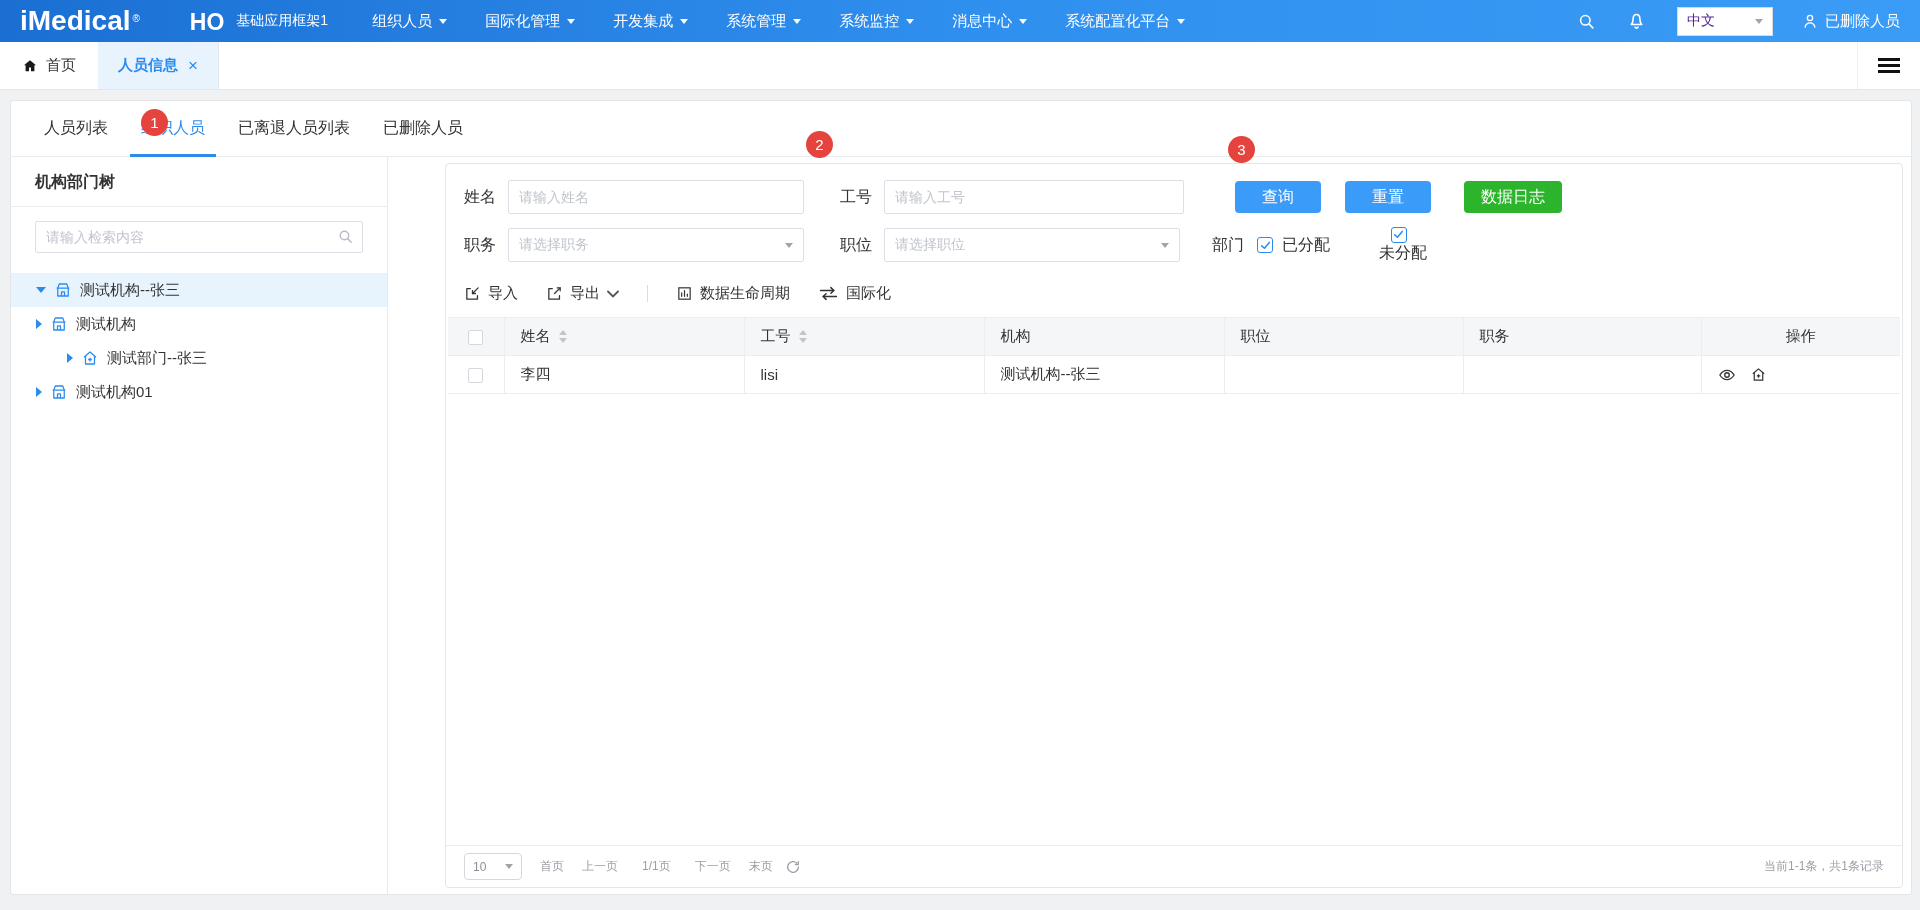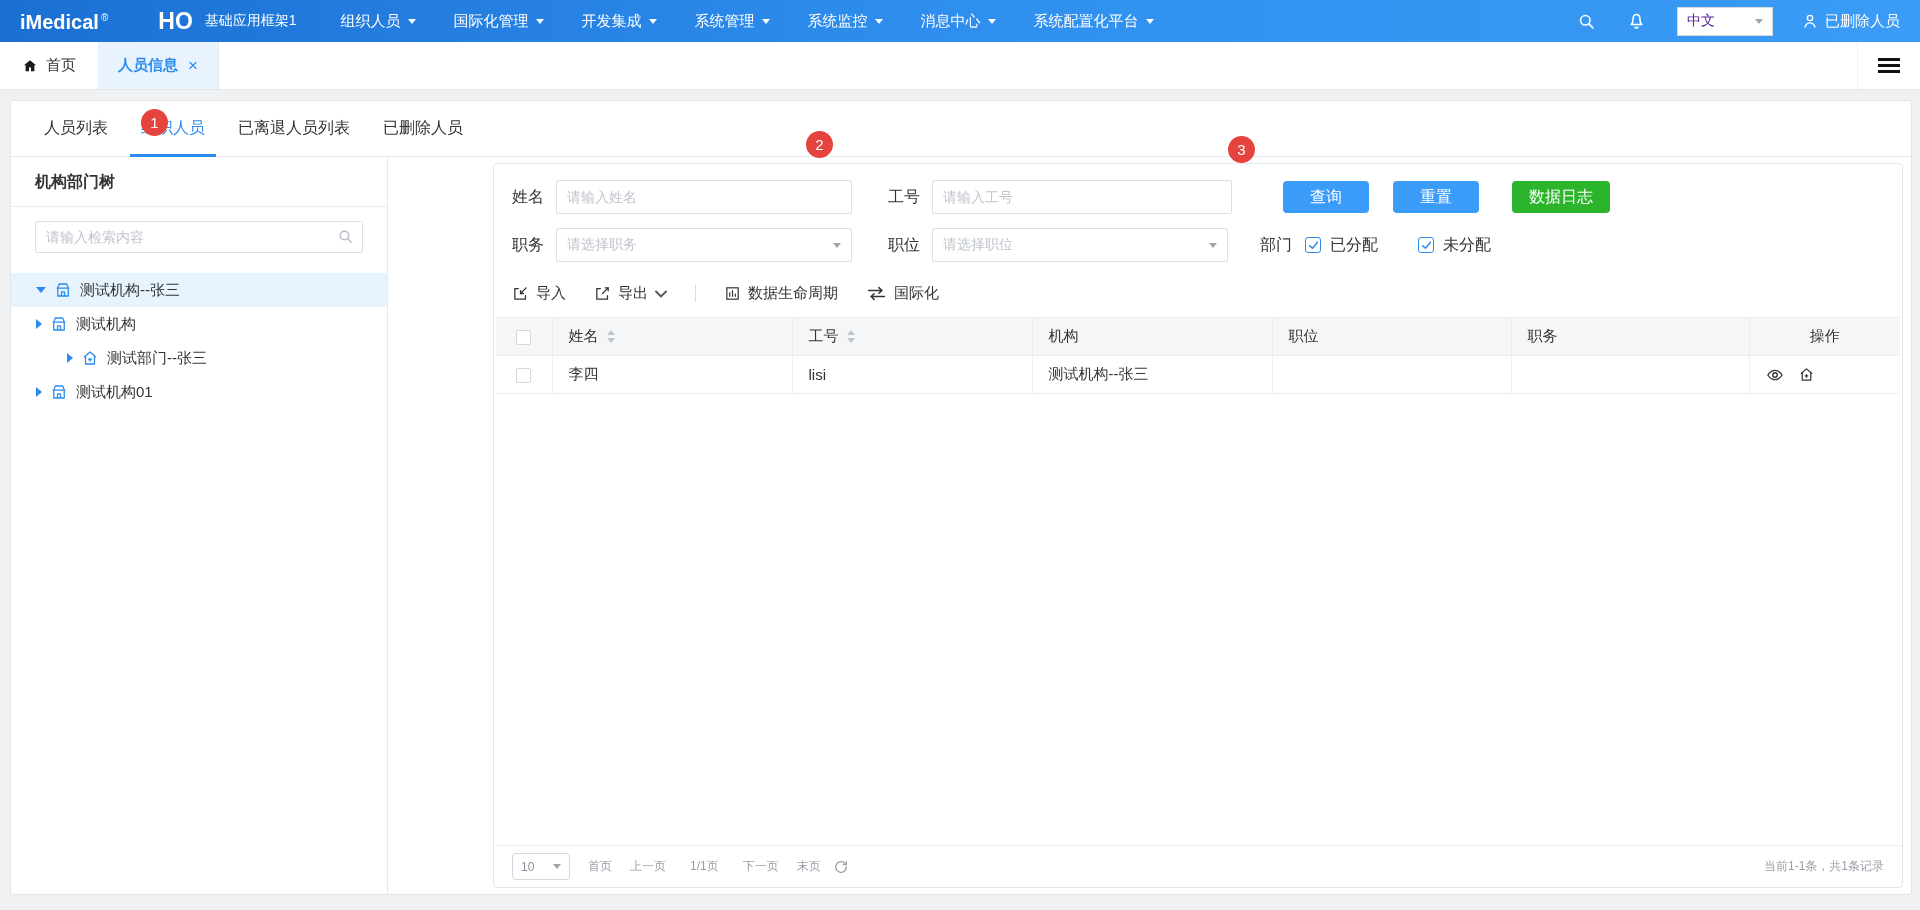--- a/index.html
+++ b/index.html
@@ -5,21 +5,21 @@
   * { box-sizing: border-box; margin: 0; padding: 0; }
   html,body { width:1920px; height:910px; }
   body {
     font-family: "Liberation Sans", "DejaVu Sans", sans-serif;
     background:#eff1f3; color:#333; overflow:hidden; position:relative; font-size:14px;
   }
   
   .topbar { height:42px; background:linear-gradient(90deg,#1b6fd3 0%,#2f8fee 50%,#3a9cf6 100%);
     display:flex; align-items:center; padding:0 20px; color:#fff; }
   .logo { display:flex; align-items:baseline; cursor:pointer; }
-  .logo-brand { font-size:20px; font-weight:bold; }
+  .logo-brand { font-size:28px; font-weight:bold; }
   .logo-reg { font-size:10px; position:relative; top:-8px; margin:0 2px; }
   .logo-product { font-size:23px; font-weight:bold;margin-left:48px; }
   .app-name { font-size:14px; margin-left:12px; }
   .menus { display:flex; margin-left:44px; }
   .menu-item { display:flex; align-items:center; gap:7px; font-size:15px; margin-right:38px; cursor:pointer; white-space:nowrap; }
   .caret-w { width:0; height:0; border-left:4px solid transparent; border-right:4px solid transparent; border-top:5px solid #fff; }
   .topbar-right { margin-left:auto; display:flex; align-items:center; }
   .tb-icon { display:flex; align-items:center; margin-left:30px; cursor:pointer; color:#fff; }
   .lang-select { width:96px; height:29px; background:#fff; color:#4c1d95; display:flex; align-items:center;
     justify-content:space-between; padding:0 9px; margin-left:30px; font-size:14px; cursor:pointer; border:1px solid #d9d9d9; }
@@ -51,37 +51,37 @@
   .tree { padding-top:14px; }
   .tree-row { height:34px; display:flex; align-items:center; font-size:15px; cursor:pointer; }
   .tree-row.selected { background:#e7f3fd; }
   .tw { flex:none; margin-left:25px; }
   .tree-row.lvl1 .tw { margin-left:56px; }
   .tw-open { width:0; height:0; border-left:5px solid transparent; border-right:5px solid transparent; border-top:6px solid #2b8ced; }
   .tw-closed { width:0; height:0; border-top:5px solid transparent; border-bottom:5px solid transparent; border-left:6px solid #2b8ced; }
   .tree-icon { color:#2b8ced; display:flex; margin:0 8px; }
   
   .main { flex:1; padding:6px 8px 6px 16px; min-width:0; }
-  .panel { height:100%; border:1px solid #e4e6e9; border-radius:4px; display:flex; flex-direction:column;margin-left:48px; }
+  .panel { height:100%; border:1px solid #e4e6e9; border-radius:4px; display:flex; flex-direction:column; }
   .filter-area { padding:16px 18px 0; }
   .frow { display:flex; align-items:center; height:34px; margin-bottom:14px; }
   .flabel { font-size:16px; margin-right:12px; flex:none; white-space:nowrap; }
   .finput { width:296px; height:34px; border:1px solid #dcdfe6; border-radius:2px; padding:0 10px; font-size:14px; color:#333; outline:none; font-family:inherit; }
   .finput::placeholder { color:#c0c4cc; }
   .g2 { margin-left:36px; }
   .w300 { width:300px; }
   .fselect { width:296px; height:34px; border:1px solid #dcdfe6; border-radius:2px; display:flex; align-items:center;
     justify-content:space-between; padding:0 10px; color:#c0c4cc; font-size:14px; cursor:pointer; }
   .btns { display:flex; align-items:center; margin-left:51px; }
   .btn { height:32px; border:none; border-radius:4px; background:#3b9bf8; color:#fff; font-size:16px; padding:0 27px; cursor:pointer; font-family:inherit; }
   .btn + .btn { margin-left:24px; }
   .btn.green { background:#2cb42c; margin-left:33px; padding:0 17px; }
   .dept-group { display:flex; align-items:center; margin-left:32px; }
   .ck { display:flex; align-items:center; margin-left:13px; cursor:pointer; }
-  .ck + .ck { margin-left:40px; }
+  .ck + .ck { margin-left:40px;flex-direction:column; }
   .cb { width:16px; height:16px; border:1px solid #2b8ced; border-radius:3px; display:flex; align-items:center; justify-content:center; background:#fff; flex:none; }
   .ck span.lbl { font-size:16px; margin-left:9px; }
   
   .toolbar { display:flex; align-items:center; padding:0 18px; margin:8px 0 14px; font-size:15px; }
   .tool { display:flex; align-items:center; gap:7px; margin-right:28px; cursor:pointer; }
   .tool-divider { width:1px; height:17px; background:#d8dbe0; margin:0 28px 0 0; }
   
   .grid { margin:0 2px; }
   table { width:100%; border-collapse:collapse; table-layout:fixed; }
   th { height:38px; background:#f4f6f8; font-weight:normal; font-size:15px; color:#333; text-align:left;

